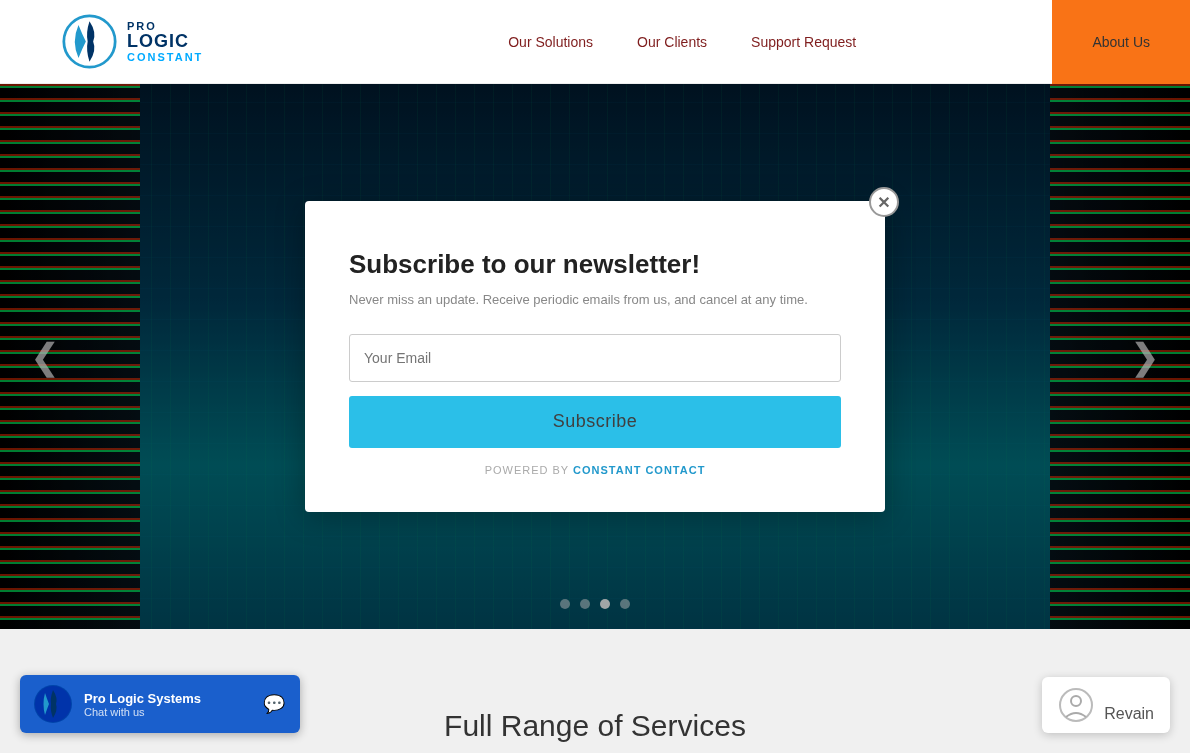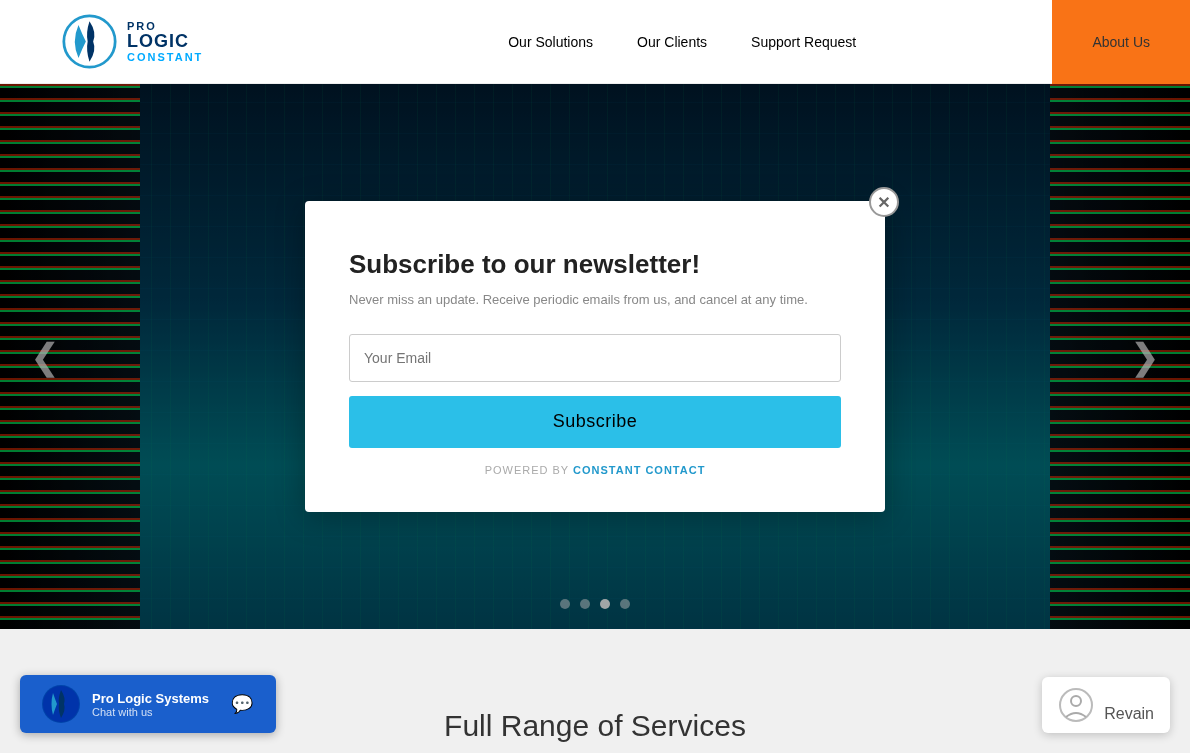--- a/index.html
+++ b/index.html
@@ -38,21 +38,21 @@
       flex: 1;
       justify-content: center;
       gap: 0;
     }
     .nav-item {
       padding: 0 22px;
       height: 84px;
       display: flex;
       align-items: center;
       font-size: 14px;
-      color: #000000;
+      color: #7f1d1d;
       cursor: pointer;
       text-decoration: none;
       white-space: nowrap;
     }
     .nav-about {
       background: #f97316;
       color: #333;
       font-size: 14px;
       padding: 0 40px;
       height: 84px;
@@ -197,21 +197,21 @@
       padding: 0 14px;
       font-size: 14px;
       color: #0369a1;
       margin-bottom: 14px;
       outline: none;
     }
     .modal-btn {
       width: 100%;
       height: 52px;
       background: #2bbfe8;
-      color: #000000;
+      color: #404040;
       border: none;
       border-radius: 3px;
       font-size: 18px;
       font-weight: 500;
       cursor: pointer;
       letter-spacing: 0.5px;
     }
     .modal-footer {
       text-align: center;
       margin-top: 16px;
@@ -243,24 +243,24 @@
 
     
     .chat-widget {
       position: fixed;
       bottom: 20px;
       left: 20px;
       background: #1a5fcc;
       border-radius: 6px;
       display: flex;
       align-items: center;
-      padding: 10px 22px;
+      padding: 10px 14px;
       gap: 12px;
       cursor: pointer;
-      width: 256px;
+      width: 280px;
       box-shadow: 0 2px 10px rgba(0,0,0,0.3);
       z-index: 100;
     }
     .chat-avatar {
       width: 38px;
       height: 38px;
       border-radius: 50%;
       background: #0044aa;
       display: flex;
       align-items: center;

